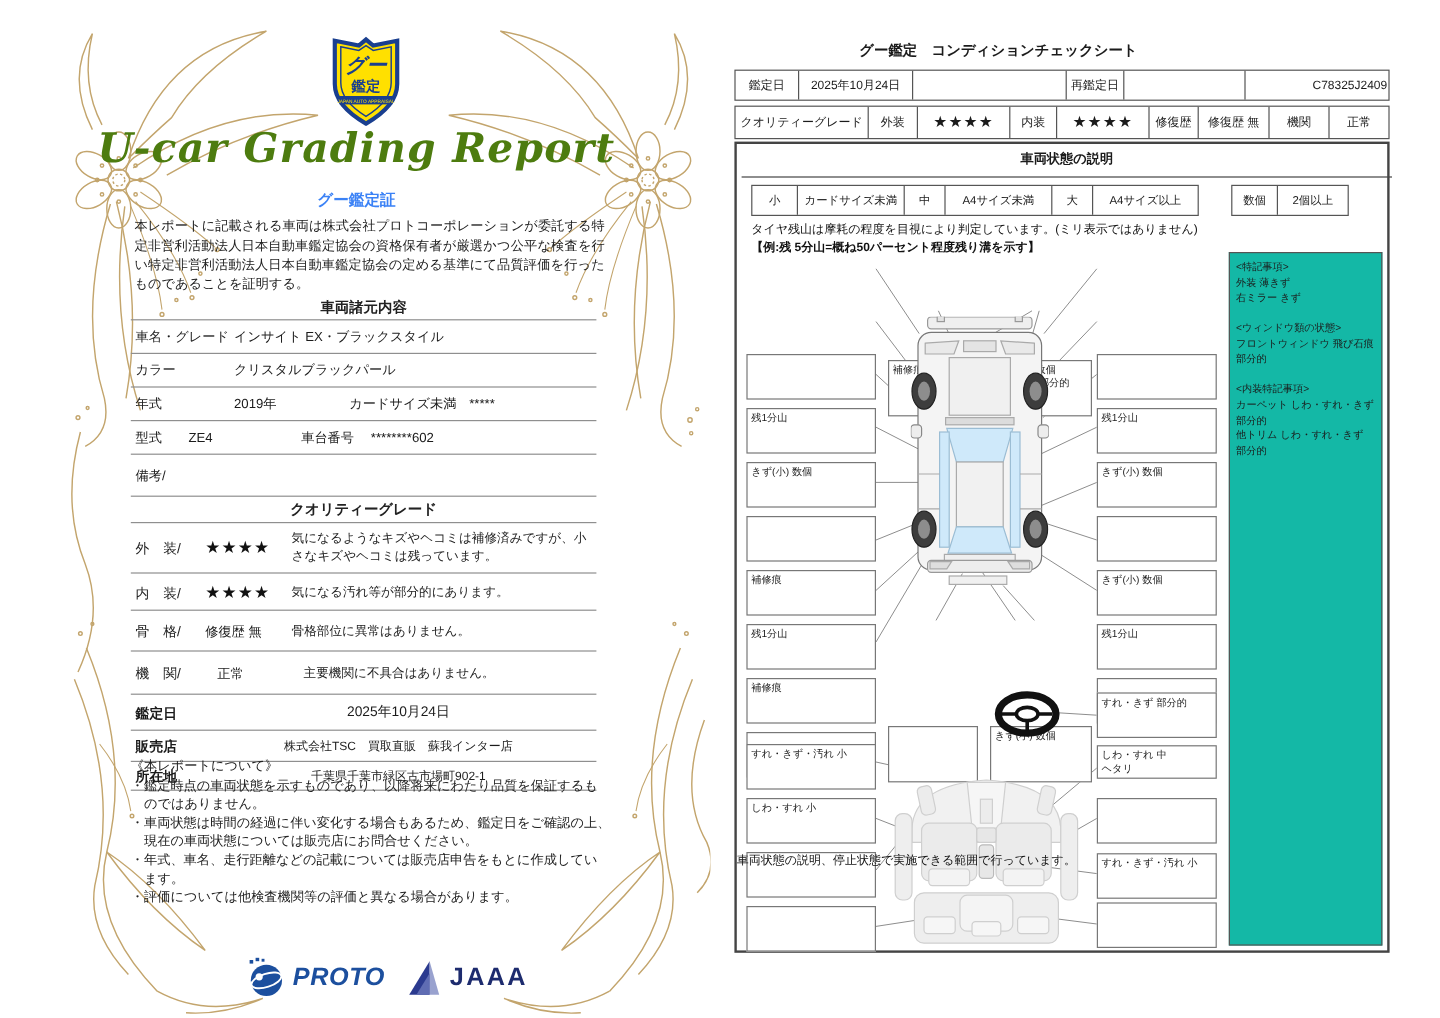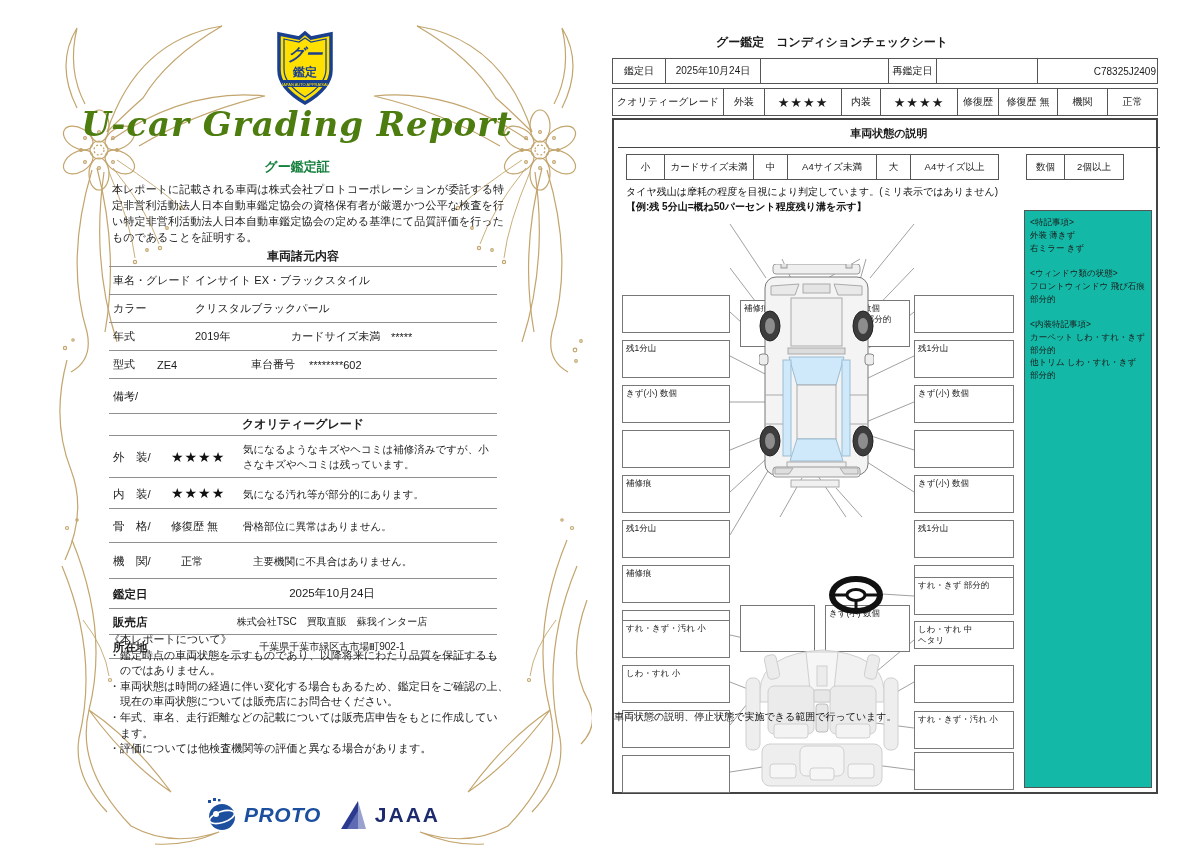--- a/index.html
+++ b/index.html
@@ -3,21 +3,21 @@
 <meta charset="utf-8">
 <style>
   html,body{margin:0;padding:0;background:#fff;}
   body{width:1200px;height:848px;position:relative;font-family:"Liberation Sans","DejaVu Sans",sans-serif;color:#1b1b1b;overflow:hidden;}
   .abs{position:absolute;}
   
   #page-left{position:absolute;left:47px;top:0;width:545px;height:652px;}
   .cert-title{position:absolute;left:0;top:104px;width:500px;text-align:center;
     font-family:"DejaVu Serif","Liberation Serif",serif;font-style:italic;font-weight:bold;
     font-size:34px;color:#4d7c0f;letter-spacing:1px;}
-  .cert-sub{position:absolute;left:0;top:158px;width:500px;text-align:center;font-size:13px;font-weight:bold;color:#15803d;}
+  .cert-sub{position:absolute;left:0;top:158px;width:500px;text-align:center;font-size:13px;font-weight:bold;color:#3b82f6;}
   .cert-intro{position:absolute;left:65px;top:182px;width:392px;font-size:11px;line-height:1.45;text-align:justify;color:#222;}
   .sec-head{position:absolute;width:388px;text-align:center;font-size:12px;font-weight:bold;color:#222;}
   .spec{position:absolute;left:62px;top:266px;width:388px;border-top:1px solid #8f8f8f;font-size:11px;}
   .spec-row{display:flex;align-items:center;border-bottom:1px solid #8f8f8f;padding:6px 4px;min-height:14px;}
   .spec-row .k{width:82px;flex:none;}
   .grade{position:absolute;left:62px;top:435px;width:388px;border-top:1px solid #8f8f8f;font-size:11px;}
   .g-row{display:flex;border-bottom:1px solid #8f8f8f;padding:6px 4px;align-items:center;}
   .g-row .k{width:58px;flex:none;font-size:11.5px;padding-top:2px;}
   .g-row .v{width:72px;flex:none;padding-top:2px;}
   .g-row .stars{font-size:14px;letter-spacing:1px;color:#111;padding-top:0;}

